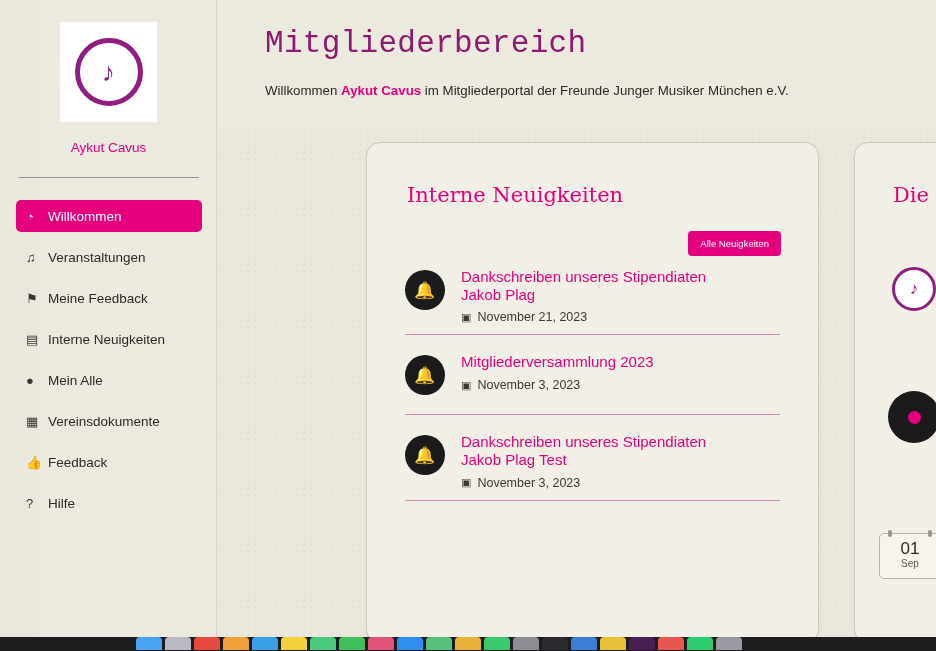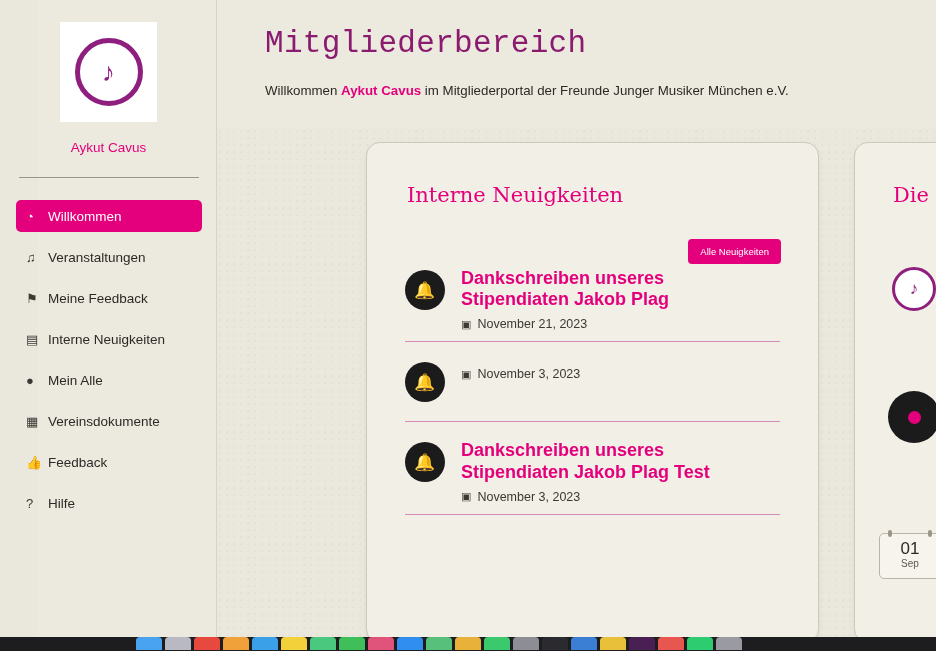--- a/index.html
+++ b/index.html
@@ -165,21 +165,20 @@
     position: absolute;
     right: 37px; top: 88px;
     background: #e4007c;
     color: #fff;
     border: none;
     border-radius: 4px;
     font-size: 9.5px;
     padding: 7px 12px;
     cursor: pointer;
     font-family: "Liberation Sans", sans-serif;
-    margin-top: 8px;
   }
   #news-list {
     position: absolute;
     left: 38px; top: 125px;
     width: 375px;
   }
   .news-item {
     display: flex;
     align-items: flex-start;
     padding-bottom: 10px;
@@ -194,22 +193,22 @@
     background: #1b1b1b;
     color: #fff;
     display: flex; align-items: center; justify-content: center;
     font-size: 17px;
     margin-right: 16px;
     margin-top: 2px;
   }
   .news-text { flex: 1 1 auto; }
   .news-title {
     color: #e4007c;
-    font-size: 18px;
-    font-weight: bold;
+    font-size: 15px;
+    font-weight: normal;
     line-height: 1.18;
     max-width: 268px;
   }
   .news-date {
     margin-top: 7px;
     color: #3b3934;
     font-size: 12.5px;
     display: flex; align-items: center;
   }
   .cal-ic { font-size: 11px; margin-right: 6px; }
@@ -366,20 +365,21 @@
                 <div class="news-date">
                   <span class="cal-ic">▣</span>
                   <span>November 21, 2023</span>
                 </div>
               </div>
             </div>
 
             <div class="news-item">
               <div class="bell-badge">🔔</div>
               <div class="news-text">
+                <div class="news-title">Mitgliederversammlung 2023</div>
                 <div class="news-date">
                   <span class="cal-ic">▣</span>
                   <span>November 3, 2023</span>
                 </div>
               </div>
             </div>
 
             <div class="news-item">
               <div class="bell-badge">🔔</div>
               <div class="news-text">

